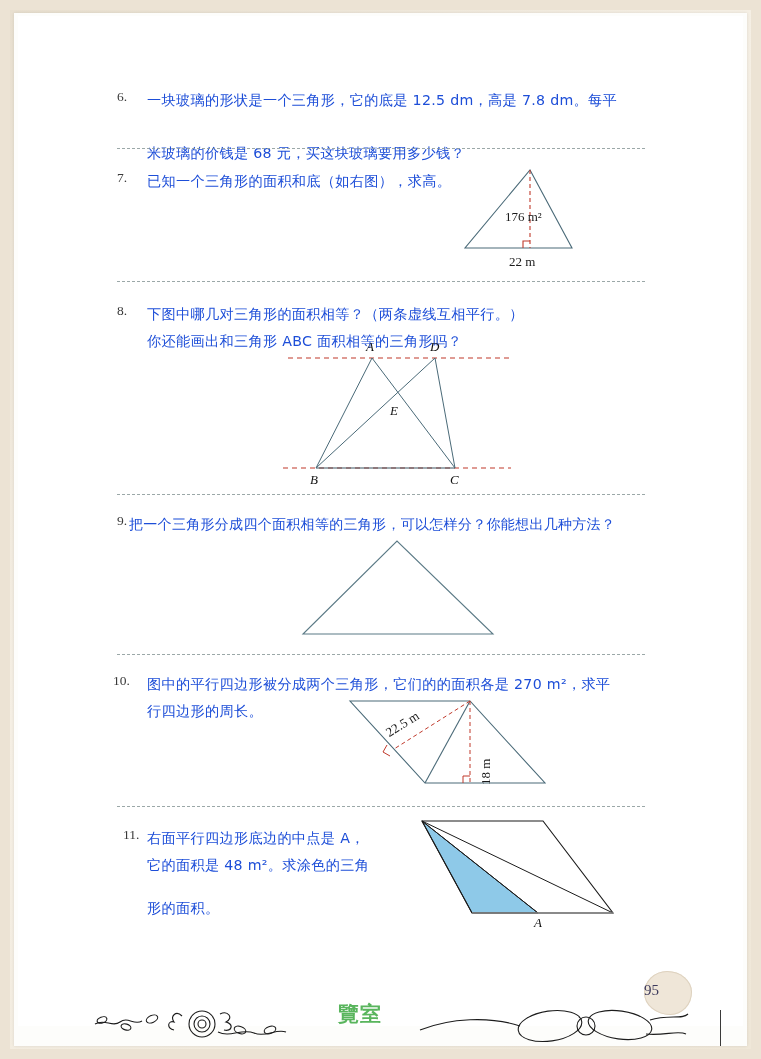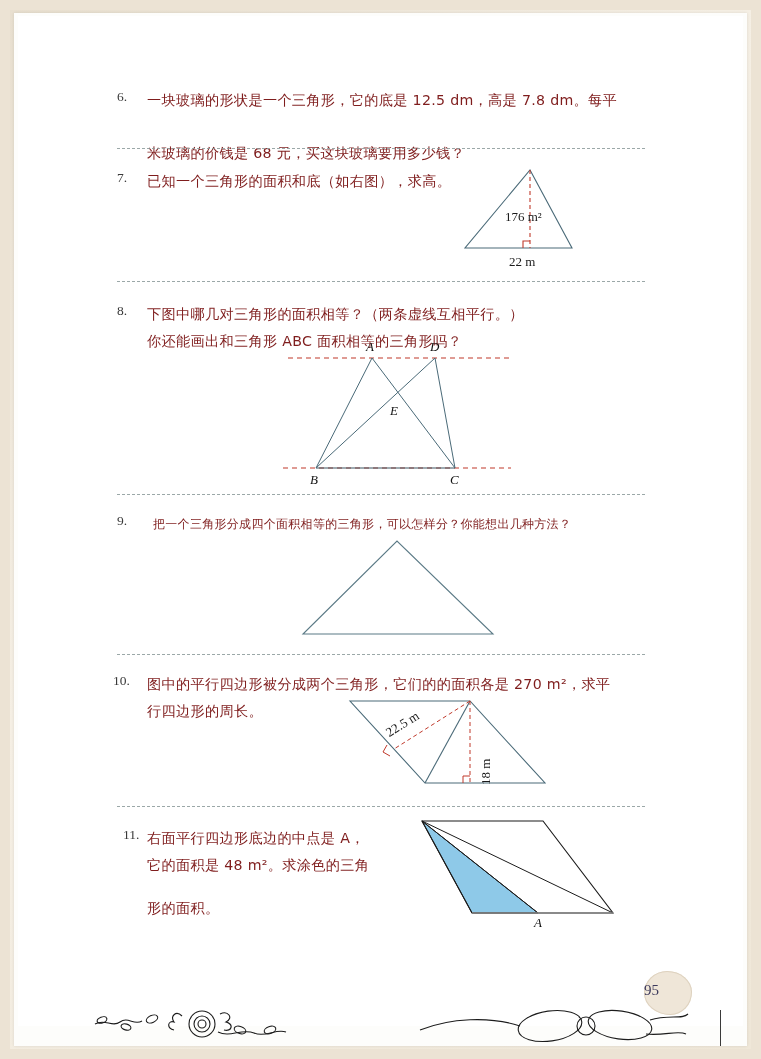--- a/index.html
+++ b/index.html
@@ -60,21 +60,21 @@
     position: absolute;
     font-size: 13.5px;
     color: #3a3a3a;
     font-family: "Liberation Serif", "DejaVu Serif", serif;
     letter-spacing: 0px;
   }
   .prob-text {
     position: absolute;
     font-size: 14.2px;
     line-height: 27px;
-    color: #7f1d1d;
+    color: #1d4ed8;
     letter-spacing: 0.3px;
     white-space: nowrap;
   }
 
   
   .sep {
     position: absolute;
     left: 117px;
     width: 528px;
     height: 0;
@@ -221,21 +221,21 @@
       <span class="fig-label" style="left:366px; top:339px;">A</span>
       <span class="fig-label" style="left:430px; top:339px;">D</span>
       <span class="fig-label" style="left:390px; top:403px;">E</span>
       <span class="fig-label" style="left:310px; top:472px;">B</span>
       <span class="fig-label" style="left:450px; top:472px;">C</span>
     </div>
     <div class="sep" style="top:494px;"></div>
 
     <div class="prob">
       <span class="prob-num" style="left:117px; top:513px;">9.</span>
-      <span class="prob-text" style="left:153px; top:511px; font-size:12px;">把一个三角形分成四个面积相等的三角形，可以怎样分？你能想出几种方法？</span>
+      <span class="prob-text" style="left:129px; top:511px; font-size:14px;">把一个三角形分成四个面积相等的三角形，可以怎样分？你能想出几种方法？</span>
 
       <div class="fig" style="left:298px; top:535px; width:200px; height:105px;">
         <svg width="200" height="105" viewBox="0 0 200 105">
           <polygon points="5,99 195,99 99,6" fill="none" stroke="#5b7a86" stroke-width="1.1"></polygon>
         </svg>
       </div>
     </div>
     <div class="sep" style="top:654px;"></div>
 
     <div class="prob">
@@ -311,18 +311,19 @@
           <ellipse cx="460" cy="26" rx="32" ry="15" transform="rotate(-8 460 26)"></ellipse>
           <ellipse cx="530" cy="25" rx="32" ry="14" transform="rotate(8 530 25)"></ellipse>
           <circle cx="496" cy="26" r="9"></circle>
           <path d="M560,20 C578,14 592,20 598,14"></path>
           <path d="M556,34 C574,36 588,30 596,34"></path>
         </g>
       </svg>
     </div>
 
     <div class="watermark">
+      <span class="l2">覽室</span>
     </div>
 
     <div class="right-rule"></div>
 
   </div>
 </div>
 
 </body></html>

